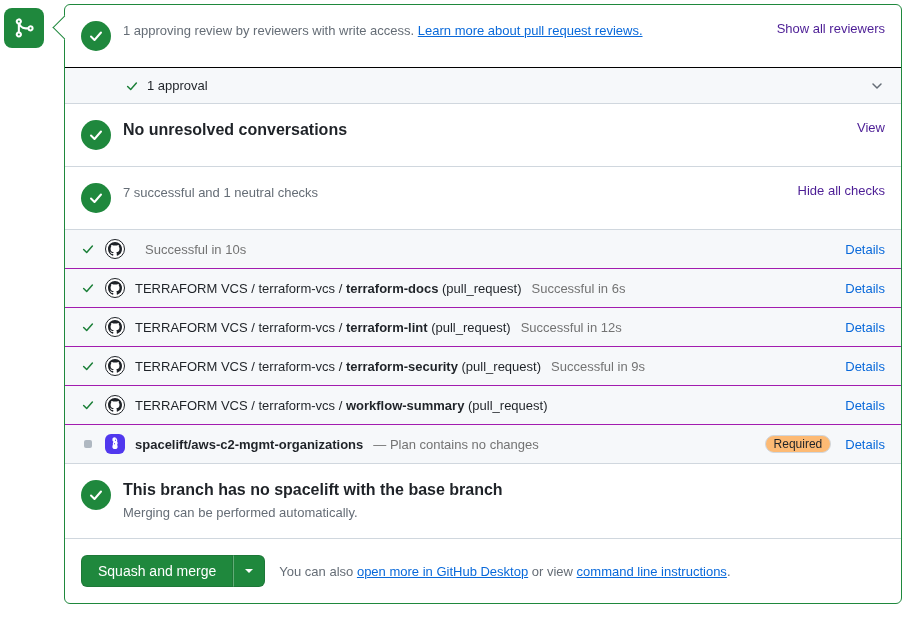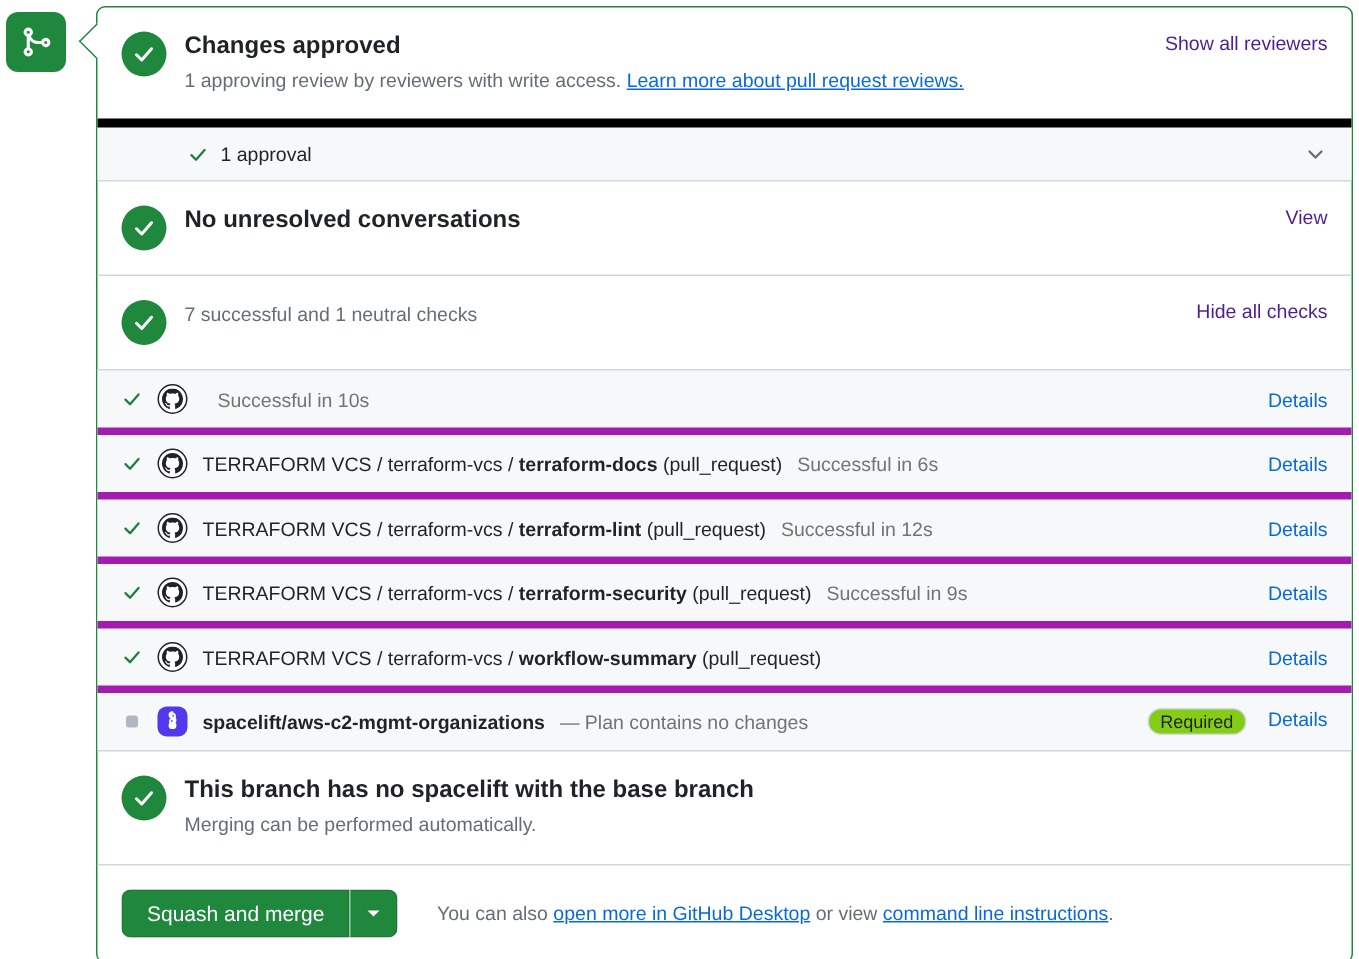--- a/index.html
+++ b/index.html
@@ -74,39 +74,39 @@
   .section-action {
     font-size: 13px;
     color: #4c1d95;
     cursor: pointer;
     white-space: nowrap;
     margin-left: 8px;
   }
   .link { color: #0969da; text-decoration: underline; cursor: pointer; }
   .approval-bar {
     background: #f6f8fa;
-    border-top: 6px solid #000000;
+    border-top: 1px solid #000000;
     padding: 10px 16px 10px 60px;
     display: flex;
     align-items: center;
     font-size: 13px;
     color: #1f2328;
     position: relative;
   }
   .approval-bar .chev {
     position: absolute;
     right: 16px;
     top: 50%;
     transform: translateY(-50%);
   }
   .check-row {
     display: flex;
     align-items: center;
     padding: 9px 16px;
-    border-top: 5px solid #a21caf;
+    border-top: 1px solid #a21caf;
     background: #f6f8fa;
     font-size: 13px;
   }
   .check-row:first-of-type { border-top: 1px solid #d0d7de; }
   .check-status-icon {
     width: 14px;
     display: flex; align-items: center; justify-content: center;
     margin-right: 10px;
     flex-shrink: 0;
   }
@@ -129,46 +129,47 @@
     font-weight: 400;
   }
   .check-name b { font-weight: 600; }
   .check-desc {
     color: #737373;
     margin-left: 10px;
   }
   .check-right {
     margin-left: auto;
     display: flex;
+    align-items: center;
     gap: 14px;
   }
   .badge-required {
     font-size: 12px;
     border: 1px solid #d0d7de;
     border-radius: 999px;
     padding: 1px 8px;
     color: #1f2328;
-    background: #84cc16;
+    background: #fdba74;
   }
   .details-link {
     color: #0969da;
     font-size: 13px;
     cursor: pointer;
   }
   .neutral-square {
     width: 8px; height: 8px;
     background: #afb8c1;
     border-radius: 2px;
   }
   .merge-footer {
     padding: 16px;
     display: flex;
     align-items: center;
     border-top: 1px solid #d0d7de;
-    gap: 26px;
+    gap: 14px;
     flex-wrap: wrap;
   }
   .btn-group {
     display: flex;
   }
   .btn {
     background: #1f883d;
     color: #fff;
     border: 1px solid rgba(27,31,36,0.15);
     font-size: 14px;
@@ -206,21 +207,20 @@
 
   <div class="merge-panel">
 
     <div class="section">
       <div class="status-circle">
         <svg width="16" height="16" viewBox="0 0 16 16">
             <path fill="none" stroke="#fff" stroke-width="2" stroke-linecap="round" stroke-linejoin="round" d="M3 8.5 L6.5 12 L13 4.5"></path>
           </svg>
       </div>
       <div class="section-body">
-        <div class="section-title">Changes approved</div>
         <div class="section-sub">
           <span>1 approving review by reviewers with write access. </span><span class="link">Learn more about pull request reviews.</span>
         </div>
       </div>
       <span class="section-action">Show all reviewers</span>
     </div>
 
     <div class="approval-bar">
       <svg width="14" height="14" viewBox="0 0 16 16" style="margin-right:8px">
           <path fill="none" stroke="#1a7f37" stroke-width="1.7" stroke-linecap="round" stroke-linejoin="round" d="M3 8.5 L6.5 12 L13 4.5"></path>

